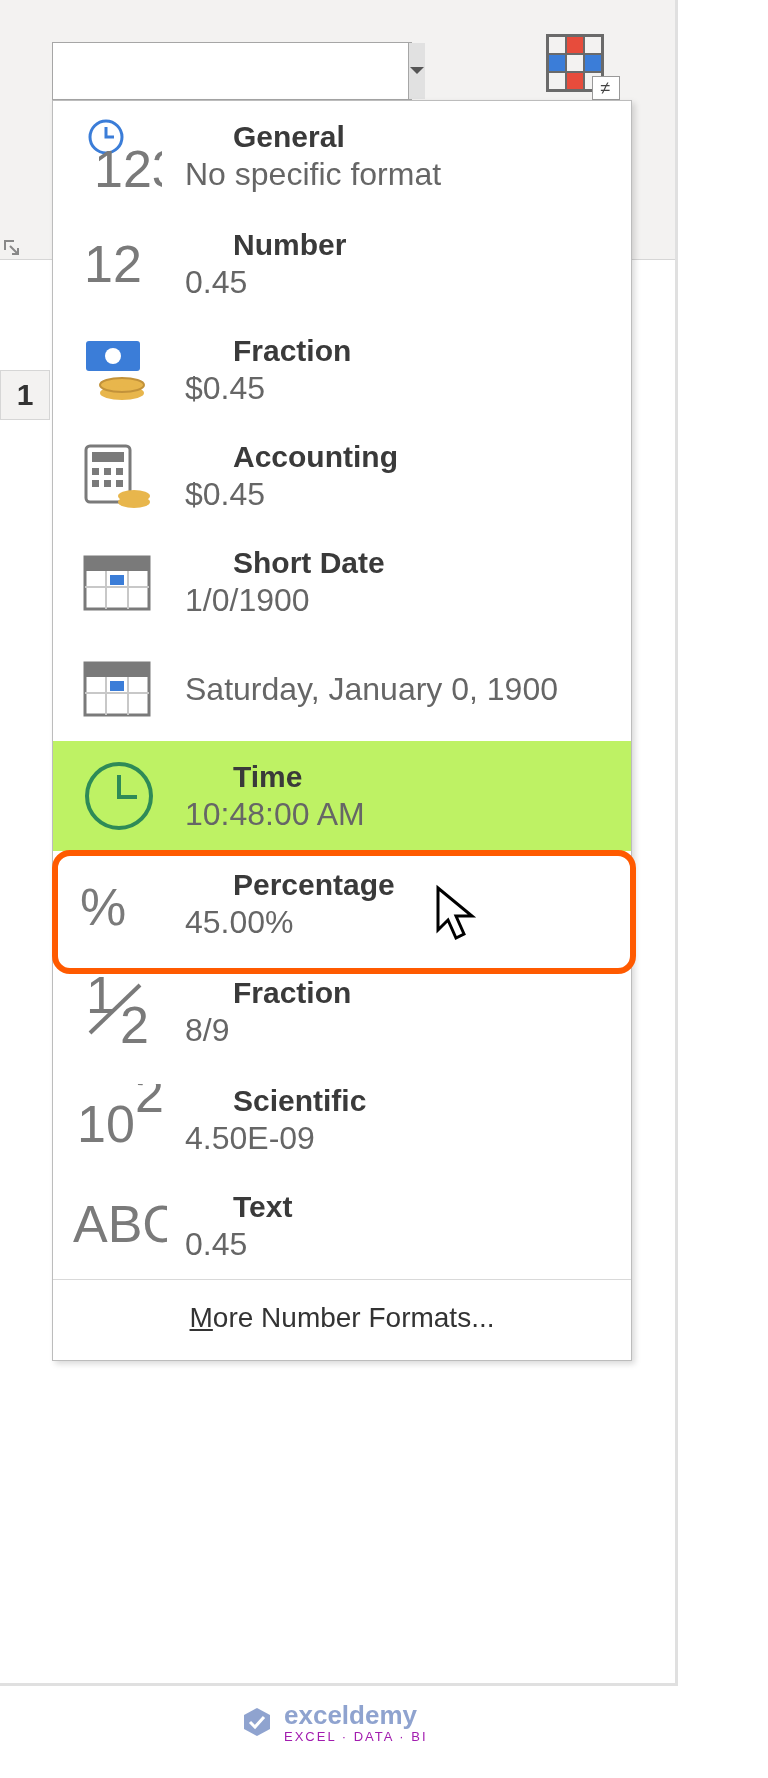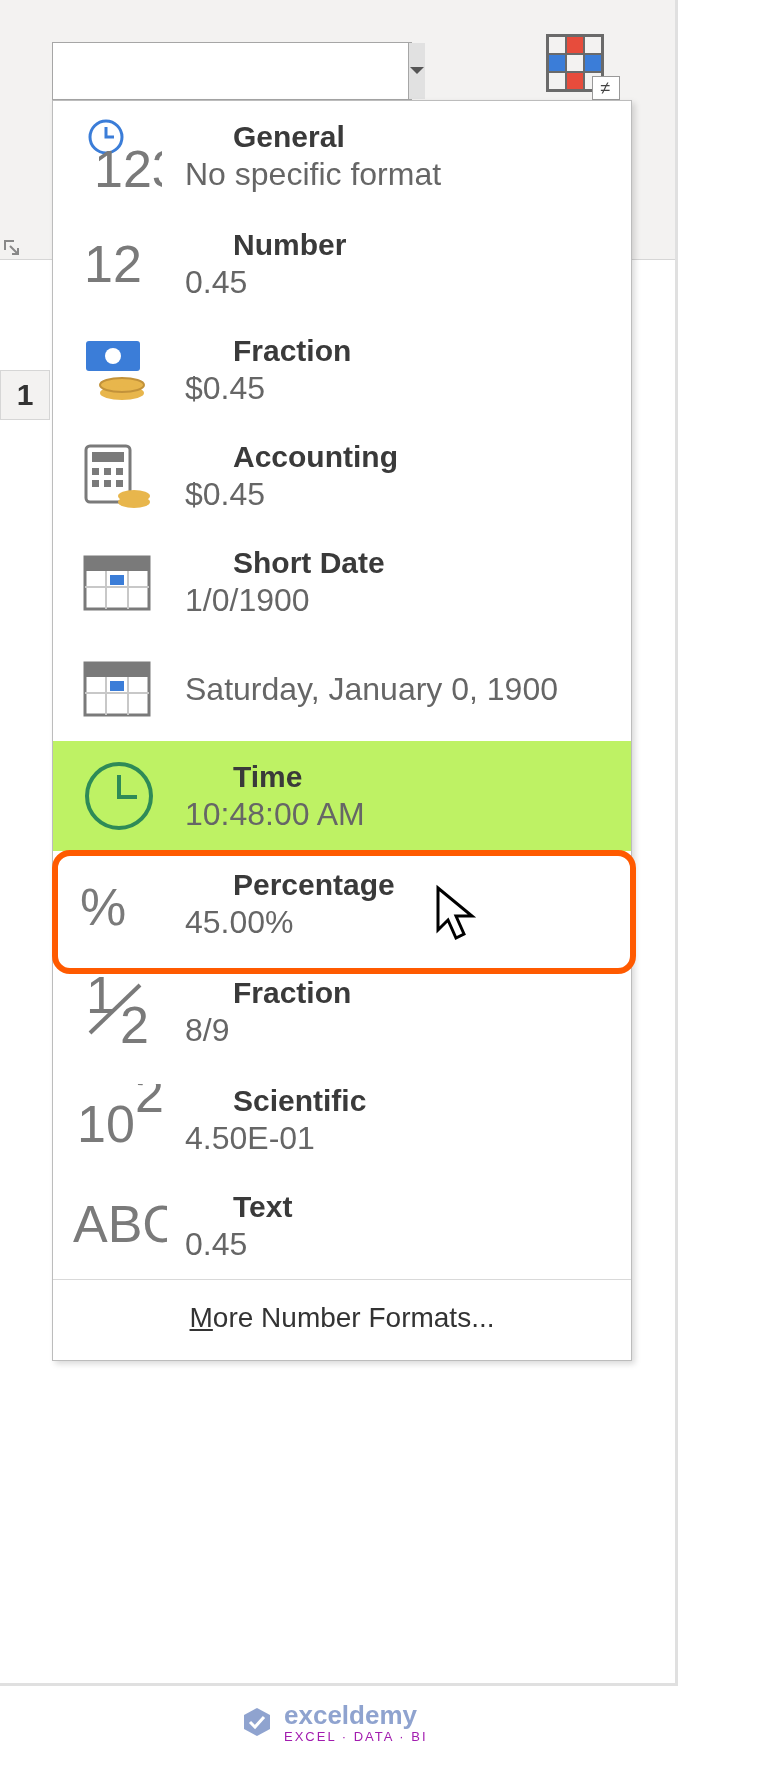--- a/index.html
+++ b/index.html
@@ -382,21 +382,21 @@
 
   <div class="item">
     <div class="ico">
       <svg width="92" height="72" viewBox="0 0 92 72">
         <text x="4" y="58" class="txt-biglt" font-size="50">10</text>
         <text x="62" y="28" class="txt-biglt" font-size="28">2</text>
       </svg>
     </div>
     <div class="txt">
       <div class="name">Scientific</div>
-      <div class="sample">4.50E-01</div>
+      <div class="sample">4.50E-09</div>
     </div>
   </div>
 
   <div class="item">
     <div class="ico">
       <svg width="96" height="56">
           <text x="2" y="44" class="txt-biglt" font-size="40">ABC</text>
         </svg>
     </div>
     <div class="txt">

